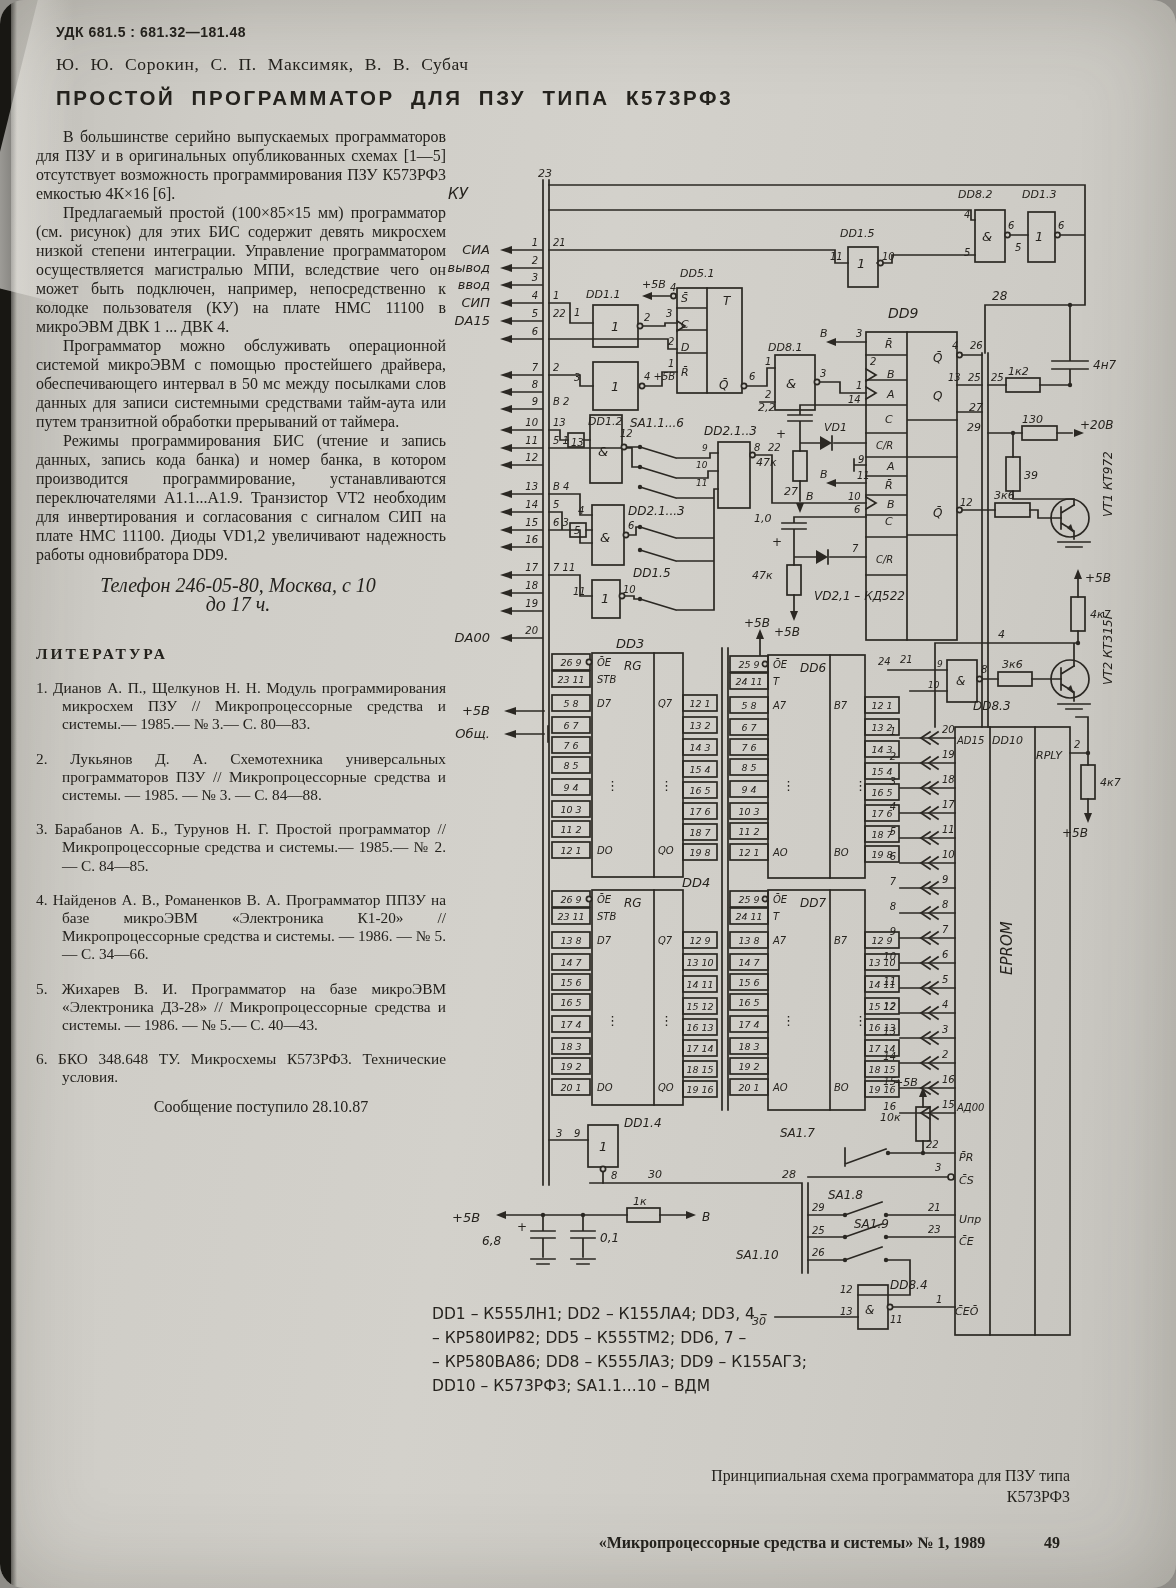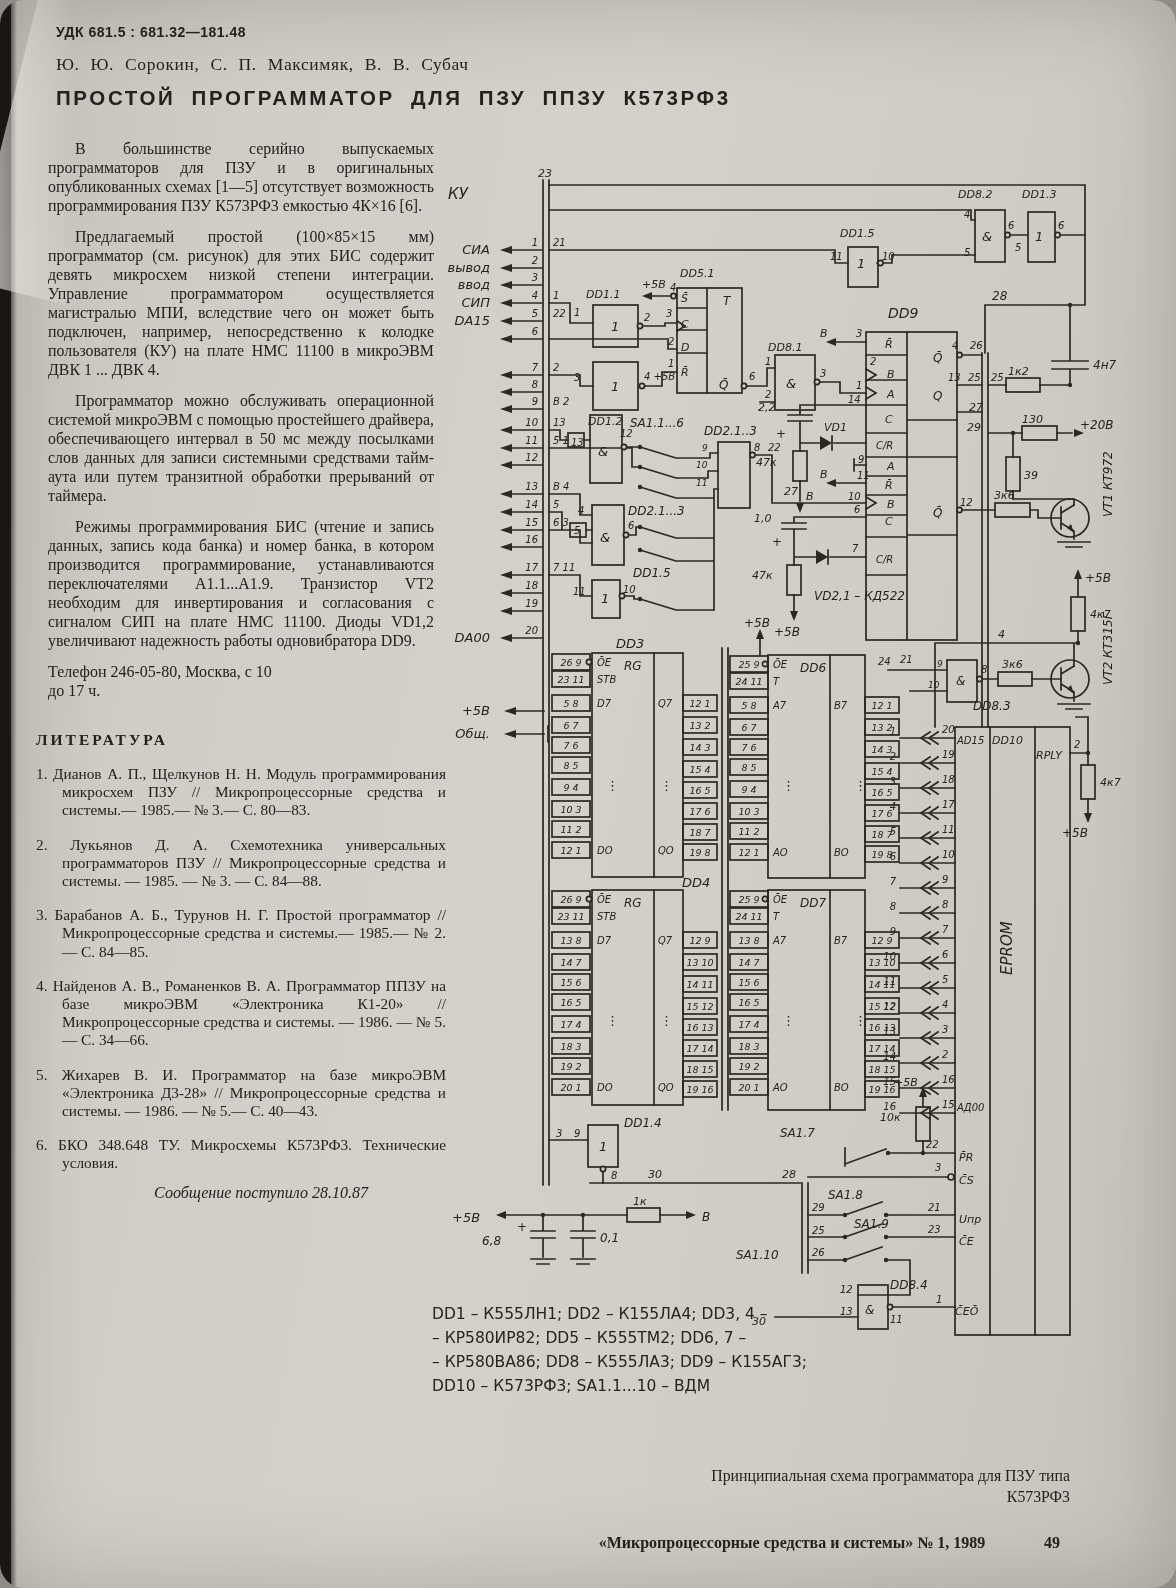--- a/index.html
+++ b/index.html
@@ -7,48 +7,48 @@
     background:linear-gradient(100deg,#c3c1bb 0%,#cfcdc7 18%,#d3d1cb 45%,#ceccc6 72%,#c5c3bd 100%);
     font-family:"Liberation Serif",serif;color:#24221d;
     box-shadow:inset 0 0 90px rgba(60,55,45,.25);border-radius:24px;}
   .scan-edge{position:absolute;left:0;top:0;width:11px;height:100%;background:#181713;}
   .scan-edge2{position:absolute;left:11px;top:0;width:6px;height:100%;background:linear-gradient(90deg,rgba(24,23,19,.55),rgba(24,23,19,0));}
   .crease{position:absolute;left:6px;top:-30px;width:120px;height:330px;background:linear-gradient(75deg,rgba(245,243,238,.85),rgba(245,243,238,0) 55%);transform:rotate(14deg);pointer-events:none;}
   .udk{position:absolute;left:56px;top:24px;font-family:"Liberation Sans",sans-serif;font-weight:bold;font-size:14px;letter-spacing:.5px;}
   .authors{position:absolute;left:56px;top:54px;font-size:17.5px;letter-spacing:.6px;word-spacing:6px;}
   .title{position:absolute;left:56px;top:86px;margin:0;font-family:"Liberation Sans",sans-serif;font-weight:bold;font-size:20.5px;letter-spacing:2.6px;word-spacing:8px;white-space:nowrap;}
   .leftcol{position:absolute;left:36px;top:127px;width:410px;font-size:15.9px;line-height:19px;text-align:justify;}
-  .leftcol p{margin:12px;text-indent:27px;}
-  .phone{text-align:left;white-space:pre-line;margin-top:12px !important;text-indent:0 !important;font-size:16px;padding-right:6px;}
+  .leftcol p{margin:0;text-indent:27px;}
+  .phone{font-style:italic;text-align:center;white-space:pre-line;margin-top:12px !important;text-indent:0 !important;font-size:20px;padding-right:6px;}
   .lit-head{margin:30px 0 14px;font-weight:bold;font-size:15.5px;letter-spacing:3px;font-family:"Liberation Serif",serif;}
   ol.lit{margin:0;padding:0;list-style:none;counter-reset:li;font-size:15.3px;line-height:18.2px;}
   ol.lit li{margin:16px 0 1px 26px;text-indent:-26px;text-align:justify;}
   ol.lit li:before{counter-increment:li;content:counter(li) ". ";}
-  .received{font-style:italic;text-align:center;margin-top:10px !important;text-indent:0 !important;font-size:16px;padding-left:40px;}
+  .received{text-align:center;margin-top:10px !important;text-indent:0 !important;font-size:16px;padding-left:40px;}
   .schem{position:absolute;left:430px;top:165px;}
   .schem .w{stroke:#2b2823;stroke-width:1.7;fill:none;stroke-linecap:square;}
   .schem .f{fill:#2b2823;stroke:none;}
   .schem text{font-family:"DejaVu Sans",sans-serif;font-style:italic;fill:#26231e;}
   .notes{position:absolute;left:432px;top:1302px;width:480px;font-family:"DejaVu Sans",sans-serif;font-size:15.5px;line-height:1.55;color:#26231e;}
   .caption{position:absolute;left:500px;top:1466px;width:570px;text-align:right;font-size:15.8px;line-height:1.3;}
   .footer{position:absolute;left:540px;top:1534px;width:600px;display:flex;font-size:16px;font-weight:bold;}
   .footer .j{flex:1;text-align:center;}
   .footer .pn{width:70px;text-align:left;padding-right:26px;}
 </style>
 </head>
 <body>
 
 <div class="page">
   <div class="scan-edge"></div>
   <div class="scan-edge2"></div>
   <div class="crease"></div>
 
   <div class="udk">УДК 681.5 : 681.32—181.48</div>
   <div class="authors">Ю. Ю. Сорокин, С. П. Максимяк, В. В. Субач</div>
-  <h1 class="title">ПРОСТОЙ ПРОГРАММАТОР ДЛЯ ПЗУ ППЗУ К573РФ3</h1>
+  <h1 class="title">ПРОСТОЙ ПРОГРАММАТОР ДЛЯ ПЗУ ТИПА К573РФ3</h1>
 
   <div class="leftcol">
     <p>В большинстве серийно выпускаемых программаторов для ПЗУ и в оригинальных опубликованных схемах [1—5] отсутствует возможность программирования ПЗУ К573РФ3 емкостью 4К×16 [6].</p>
     <p>Предлагаемый простой (100×85×15 мм) программатор (см. рисунок) для этих БИС содержит девять микросхем низкой степени интеграции. Управление программатором осуществляется магистралью МПИ, вследствие чего он может быть подключен, например, непосредственно к колодке пользователя (КУ) на плате НМС 11100 в микроЭВМ ДВК 1 ... ДВК 4.</p>
     <p>Программатор можно обслуживать операционной системой микроЭВМ с помощью простейшего драйвера, обеспечивающего интервал в 50 мс между посылками слов данных для записи системными средствами тайм-аута или путем транзитной обработки прерываний от таймера.</p>
     <p>Режимы программирования БИС (чтение и запись данных, запись кода банка) и номер банка, в котором производится программирование, устанавливаются переключателями А1.1...А1.9. Транзистор VT2 необходим для инвертирования и согласования с сигналом СИП на плате НМС 11100. Диоды VD1,2 увеличивают надежность работы одновибратора DD9.</p>
     <p class="phone">Телефон 246-05-80, Москва, с 10
 до 17 ч.</p>
     <div class="lit-head">ЛИТЕРАТУРА</div>
     <ol class="lit">

